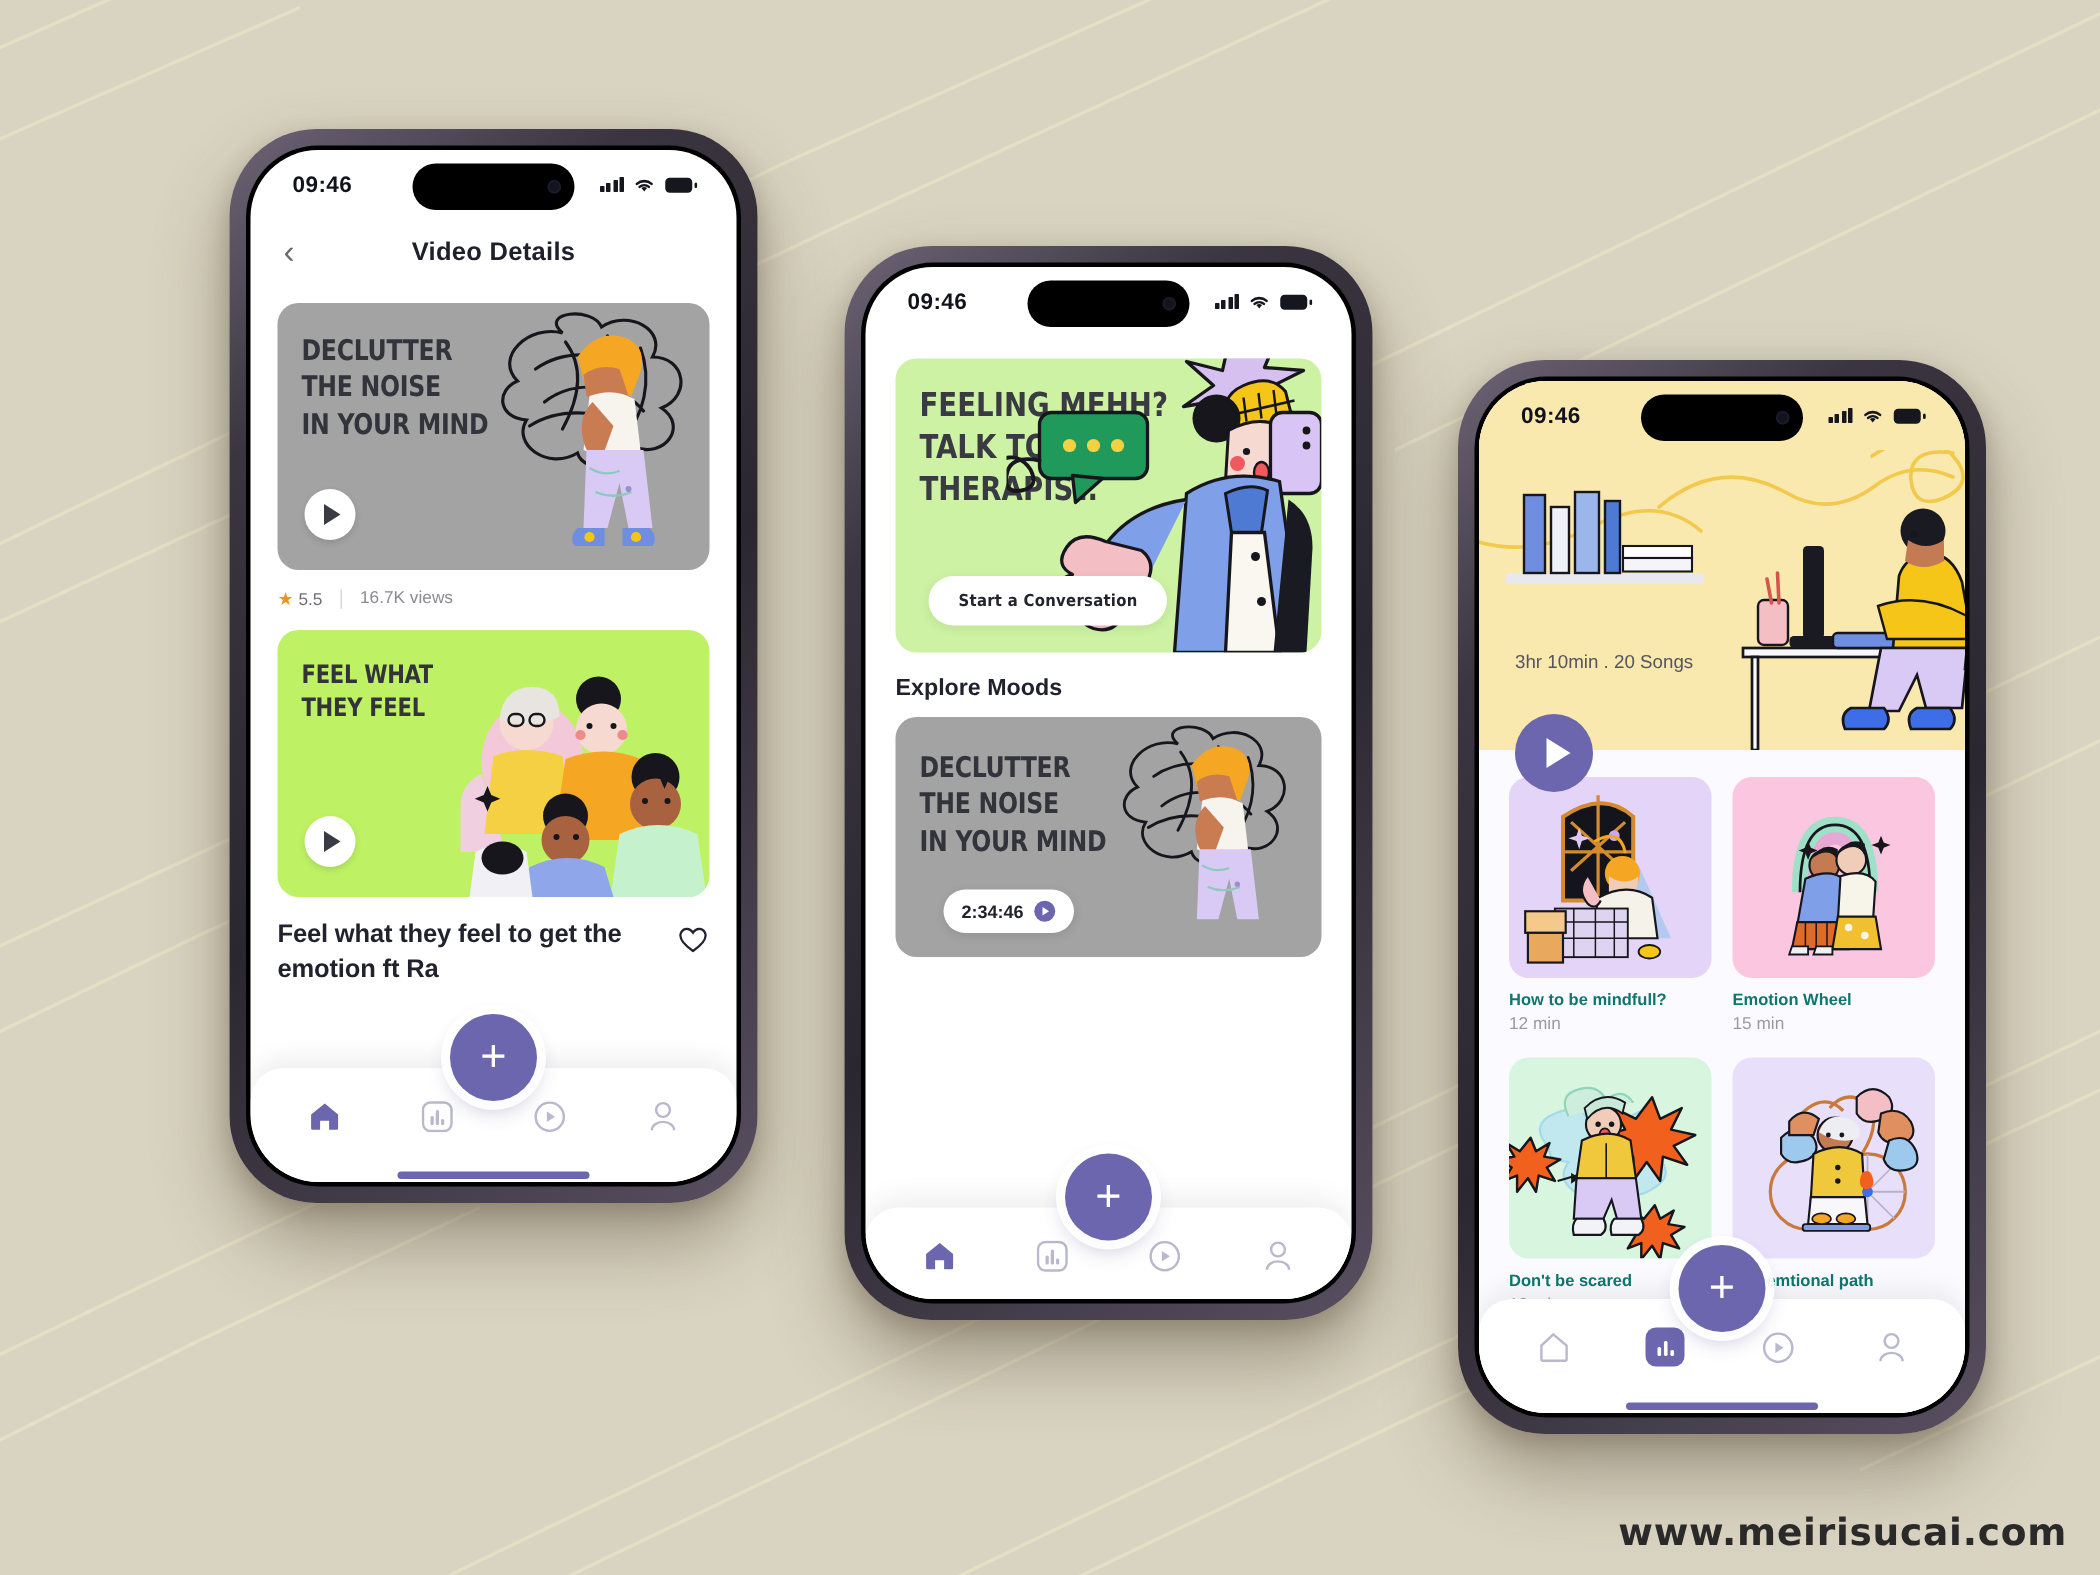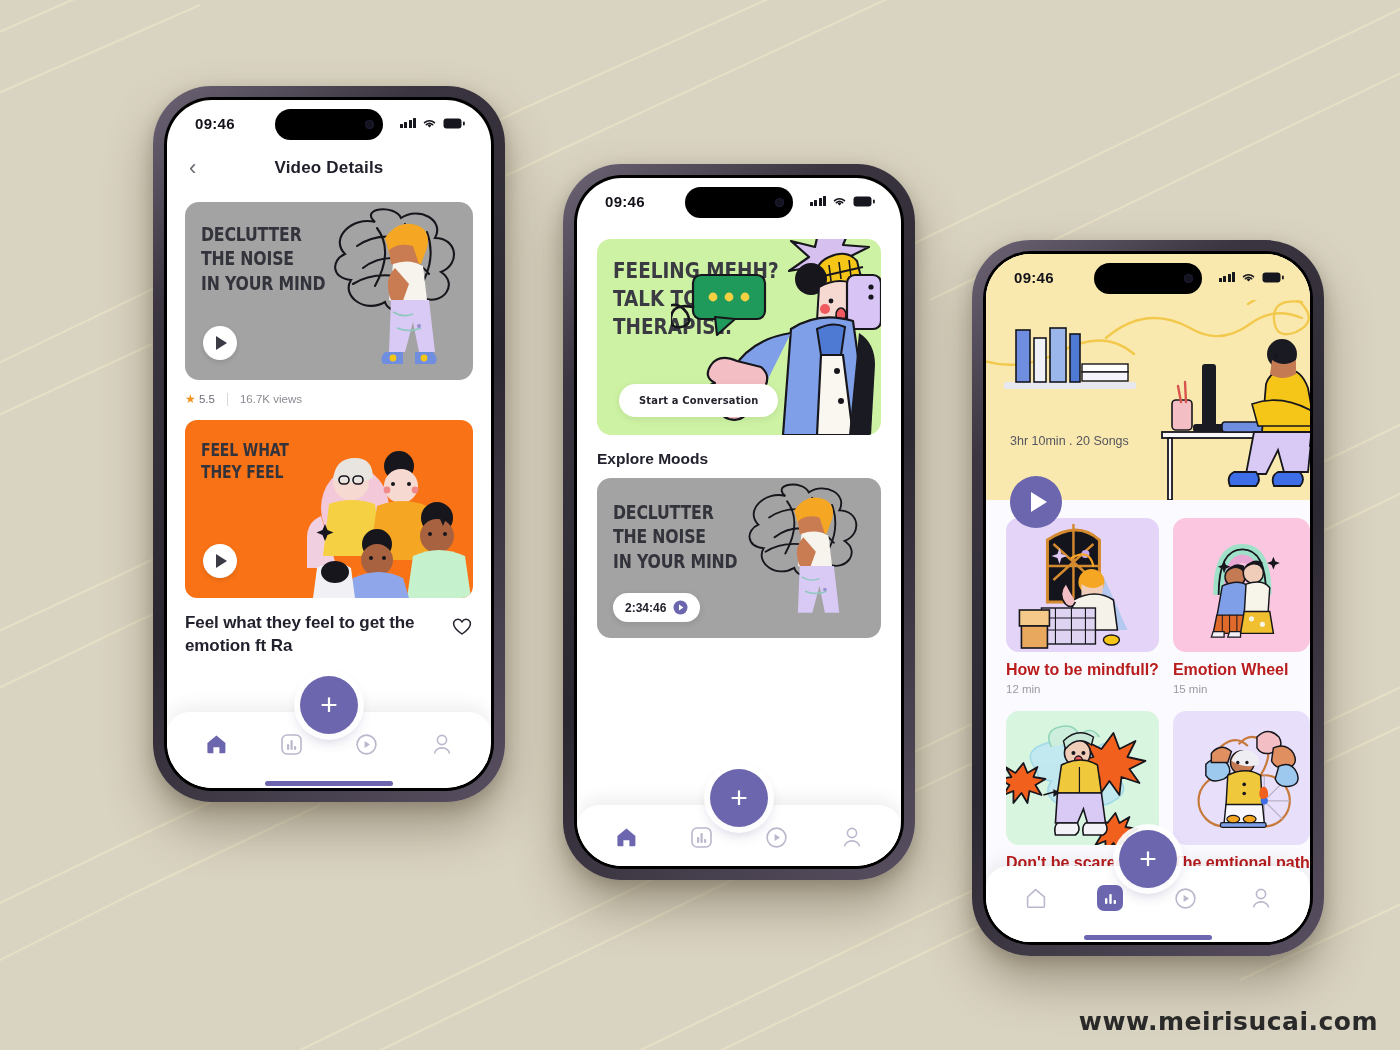--- a/index.html
+++ b/index.html
@@ -92,21 +92,21 @@
   }
   .p1-title { font-size: 17px; font-weight: bold; color: #20202c; letter-spacing: .2px; }
 
   .p1-scroll { padding: 12px 18px 0 18px; height: calc(100% - 44px); overflow: hidden; }
 
   .media-card {
     position: relative; border-radius: 14px; overflow: hidden;
     height: 178px; padding: 20px 16px;
   }
   .media-card.cream { background: #a3a3a3; }
-  .media-card.mint  { background: #f97316; border-radius: 12px; }
+  .media-card.mint  { background: #bef264; }
   .mc-title {
     font-family: "DejaVu Sans Condensed","Liberation Sans Narrow","Liberation Sans", sans-serif;
     font-weight: bold; font-size: 19px; line-height: 1.28;
     color: #33333c; letter-spacing: -.2px;
     max-width: 60%;
     text-transform: uppercase;
     transform: scaleX(.92); transform-origin: left center;
   }
   .media-card.mint .mc-title { font-size: 17px; }
   .play-btn-sm {
@@ -196,21 +196,21 @@
   .cta-pill {
     position: absolute; left: 22px; bottom: 18px;
     background: #fff; border-radius: 20px;
     padding: 10px 20px; font-size: 11px; font-weight: bold;
     color: #24242e; letter-spacing: .2px;
     font-family: "DejaVu Sans Condensed","Liberation Sans Narrow","Liberation Sans", sans-serif;
     box-shadow: 0 2px 8px rgba(0,0,0,.08);
   }
   .section-title { margin: 15px 20px 10px 20px; font-size: 15.5px; font-weight: bold; color: #22222e; }
   .dur-pill {
-    position: absolute; left: 16px; bottom: 16px;
+    position: absolute; left: 32px; bottom: 16px;
     background: #fff; border-radius: 16px; padding: 7px 12px;
     display: flex; align-items: center; gap: 7px;
     font-size: 12px; font-weight: bold; color: #23232e;
     box-shadow: 0 2px 7px rgba(0,0,0,.1);
   }
 
   
   .p3-hero {
     position: absolute; left: 0; right: 0; top: -46px;
     height: 246px; background: #fae9ae; overflow: hidden;
@@ -226,21 +226,21 @@
   }
   .p3-play .tri-w { width: 0; height: 0; border-left: 16px solid #fff; border-top: 10px solid transparent; border-bottom: 10px solid transparent; margin-left: 5px; }
   .p3-grid {
     position: absolute; left: 0; right: 0; top: 200px; bottom: 0;
     background: #fbfaff;
     padding: 18px 20px 0 20px;
     display: grid; grid-template-columns: 1fr 1fr; gap: 16px 14px;
     align-content: start;
   }
   .g-card-art { height: 134px; border-radius: 13px; position: relative; overflow: hidden; }
-  .g-title { font-size: 16px; font-weight: bold; color: #b91c1c; margin-top: 9px; white-space: nowrap; }
+  .g-title { font-size: 11px; font-weight: bold; color: #0f766e; margin-top: 9px; white-space: nowrap; }
   .g-sub { font-size: 11.5px; color: #9a9aa3; margin-top: 4px; }
 
   .sig { display: flex; align-items: flex-end; gap: 1.5px; }
   .sig i { display: block; width: 3px; background: #16161e; border-radius: .5px; }
 </style>
 </head>
 <body>
 
 <div id="bg-pattern">
   <svg width="1400" height="1050" viewBox="0 0 1400 1050">

